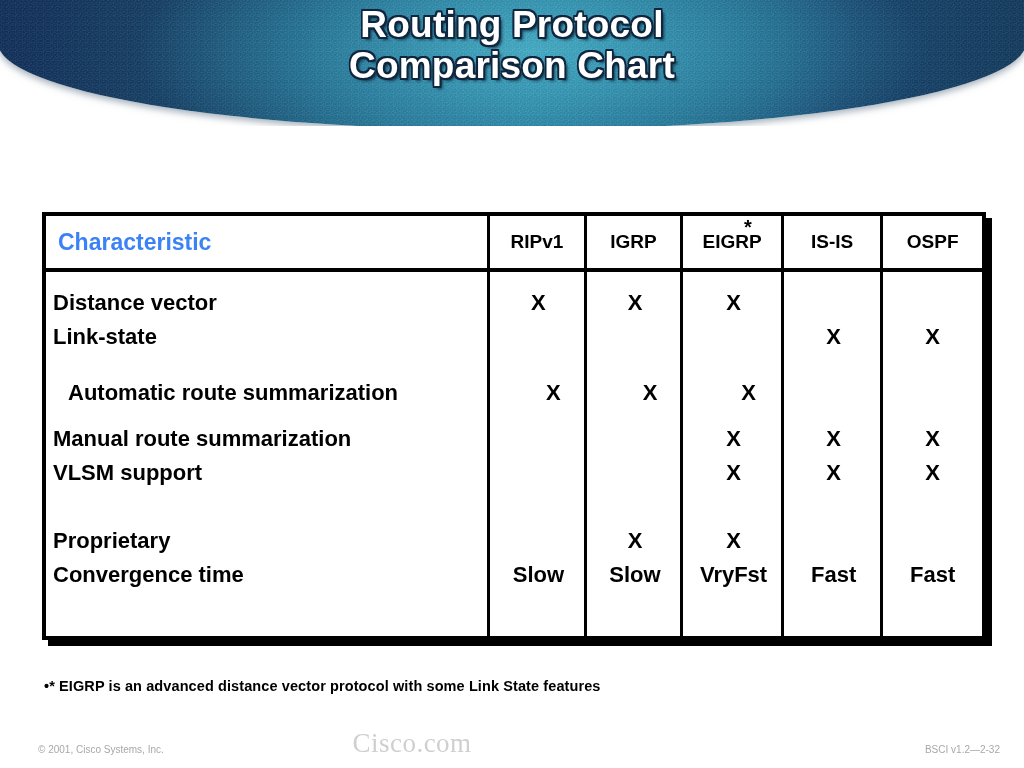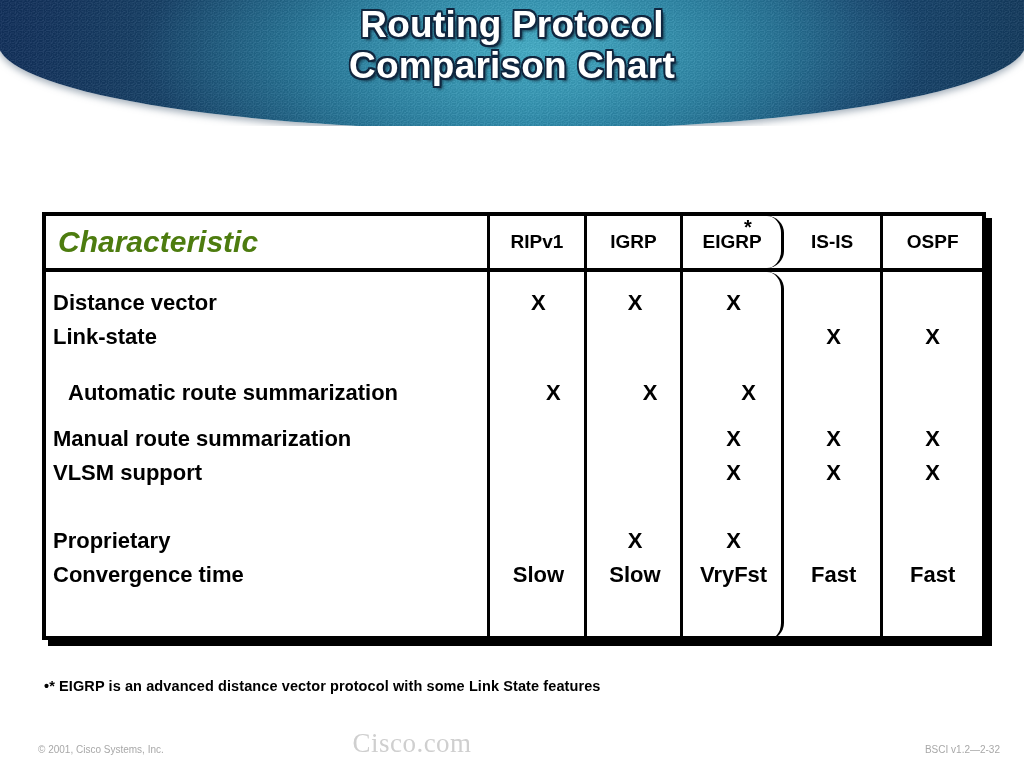--- a/index.html
+++ b/index.html
@@ -123,34 +123,33 @@
   }
   .col {
     box-sizing: border-box;
     border-right: 3px solid #000000;
     position: relative;
   }
   .col:last-child { border-right: none; }
 
   .col-char  { width: 446px; }
   .col-p     { width: 97px; }
-  .col-p.eigrp { width: 101px; border-radius: 17px; }
+  .col-p.eigrp { width: 101px; }
   .col-p.isis  { width: 100px; }
   .col-p.ospf  { width: 99px; }
 
   .th-label {
-    font-size: 30px;
-    font-weight: bold;
-    color: #4d7c0f;
+    font-size: 23px;
+    font-weight: bold;
+    color: #3b82f6;
     display: flex;
     align-items: center;
     height: 100%;
     padding-left: 12px;
     box-sizing: border-box;
-    font-style: italic;
   }
   .th-proto {
     font-size: 19px;
     font-weight: bold;
     color: #000000;
     display: flex;
     align-items: center;
     justify-content: center;
     height: 100%;
     position: relative;

